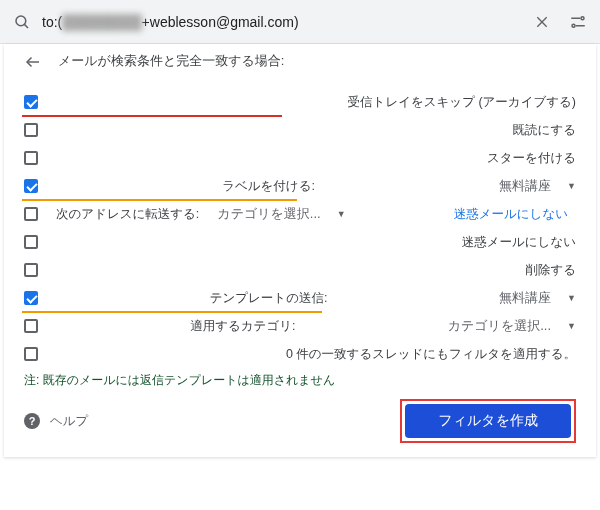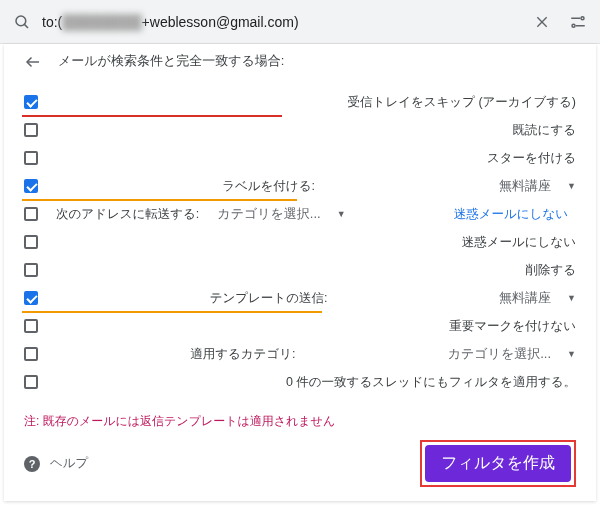--- a/index.html
+++ b/index.html
@@ -18,26 +18,26 @@
 .checkbox { width: 14px; height: 14px; border: 2px solid #5f6368; border-radius: 2px; margin-right: 18px; position: relative; flex-shrink: 0; }
 .checkbox.checked { background: #1a73e8; border-color: #1a73e8; }
 .checkbox.checked::after { content: ''; position: absolute; left: 3px; top: 0px; width: 4px; height: 8px; border: solid #fff; border-width: 0 2px 2px 0; transform: rotate(45deg); }
 .label { font-size: 12.5px; color: #3c4043; }
 .sel { color: #5f6368; margin-left: 4px; }
 .dd { display: inline-flex; align-items: center; margin-left: 14px; }
 .dd-arrow { margin-left: 16px; color: #5f6368; font-size: 9px; }
 .link { color: #1a73e8; font-size: 12.5px; margin-left: auto; padding-right: 8px; }
 .underline-red { position: absolute; left: -2px; bottom: -1px; height: 2px; background: #d93025; }
 .underline-orange { position: absolute; left: -2px; bottom: -1px; height: 2px; background: #f29900; }
-.note { font-size: 12px; color: #be185d; margin-top: 17px; }
+.note { font-size: 12px; color: #14532d; margin-top: 4px; }
 .footer { display: flex; align-items: center; margin-top: 10px; }
 .help { display: flex; align-items: center; gap: 10px; color: #5f6368; font-size: 12.5px; }
 .help-icon { width: 16px; height: 16px; border-radius: 50%; background: #5f6368; color: #fff; display: flex; align-items: center; justify-content: center; font-size: 11px; font-weight: bold; }
 .create-wrap { margin-left: auto; padding: 3px; border: 2px solid #e53935; }
-.create-btn { background: #6d28d9; color: #fff; font-size: 16px; padding: 8px 16px; border: none; border-radius: 4px; cursor: pointer; }
+.create-btn { background: #1d4ed8; color: #fff; font-size: 14px; padding: 8px 33px; border: none; border-radius: 4px; cursor: pointer; }
 </style>
 </head>
 <body>
 
 <div class="searchbar">
   <span class="icon">
     <svg width="18" height="18" viewBox="0 0 24 24" fill="none" stroke="currentColor" stroke-width="2">
         <circle cx="10.5" cy="10.5" r="6.5"></circle>
         <line x1="20" y1="20" x2="15.2" y2="15.2"></line>
       </svg>
@@ -118,24 +118,20 @@
       <span class="checkbox checked"></span>
       <span class="label">テンプレートの送信:</span>
       <span class="dd">
         <span class="sel">無料講座</span>
         <span class="dd-arrow">▼</span>
       </span>
       <div class="underline-orange" style="width:300px;"></div>
     </div>
     <div class="row">
       <span class="checkbox"></span>
-      <span class="label">重要マークを付けない</span>
-    </div>
-    <div class="row">
-      <span class="checkbox"></span>
       <span class="label">適用するカテゴリ:</span>
       <span class="dd">
         <span class="sel">カテゴリを選択...</span>
         <span class="dd-arrow">▼</span>
       </span>
     </div>
     <div class="row">
       <span class="checkbox"></span>
       <span class="label">0 件の一致するスレッドにもフィルタを適用する。</span>
     </div>

